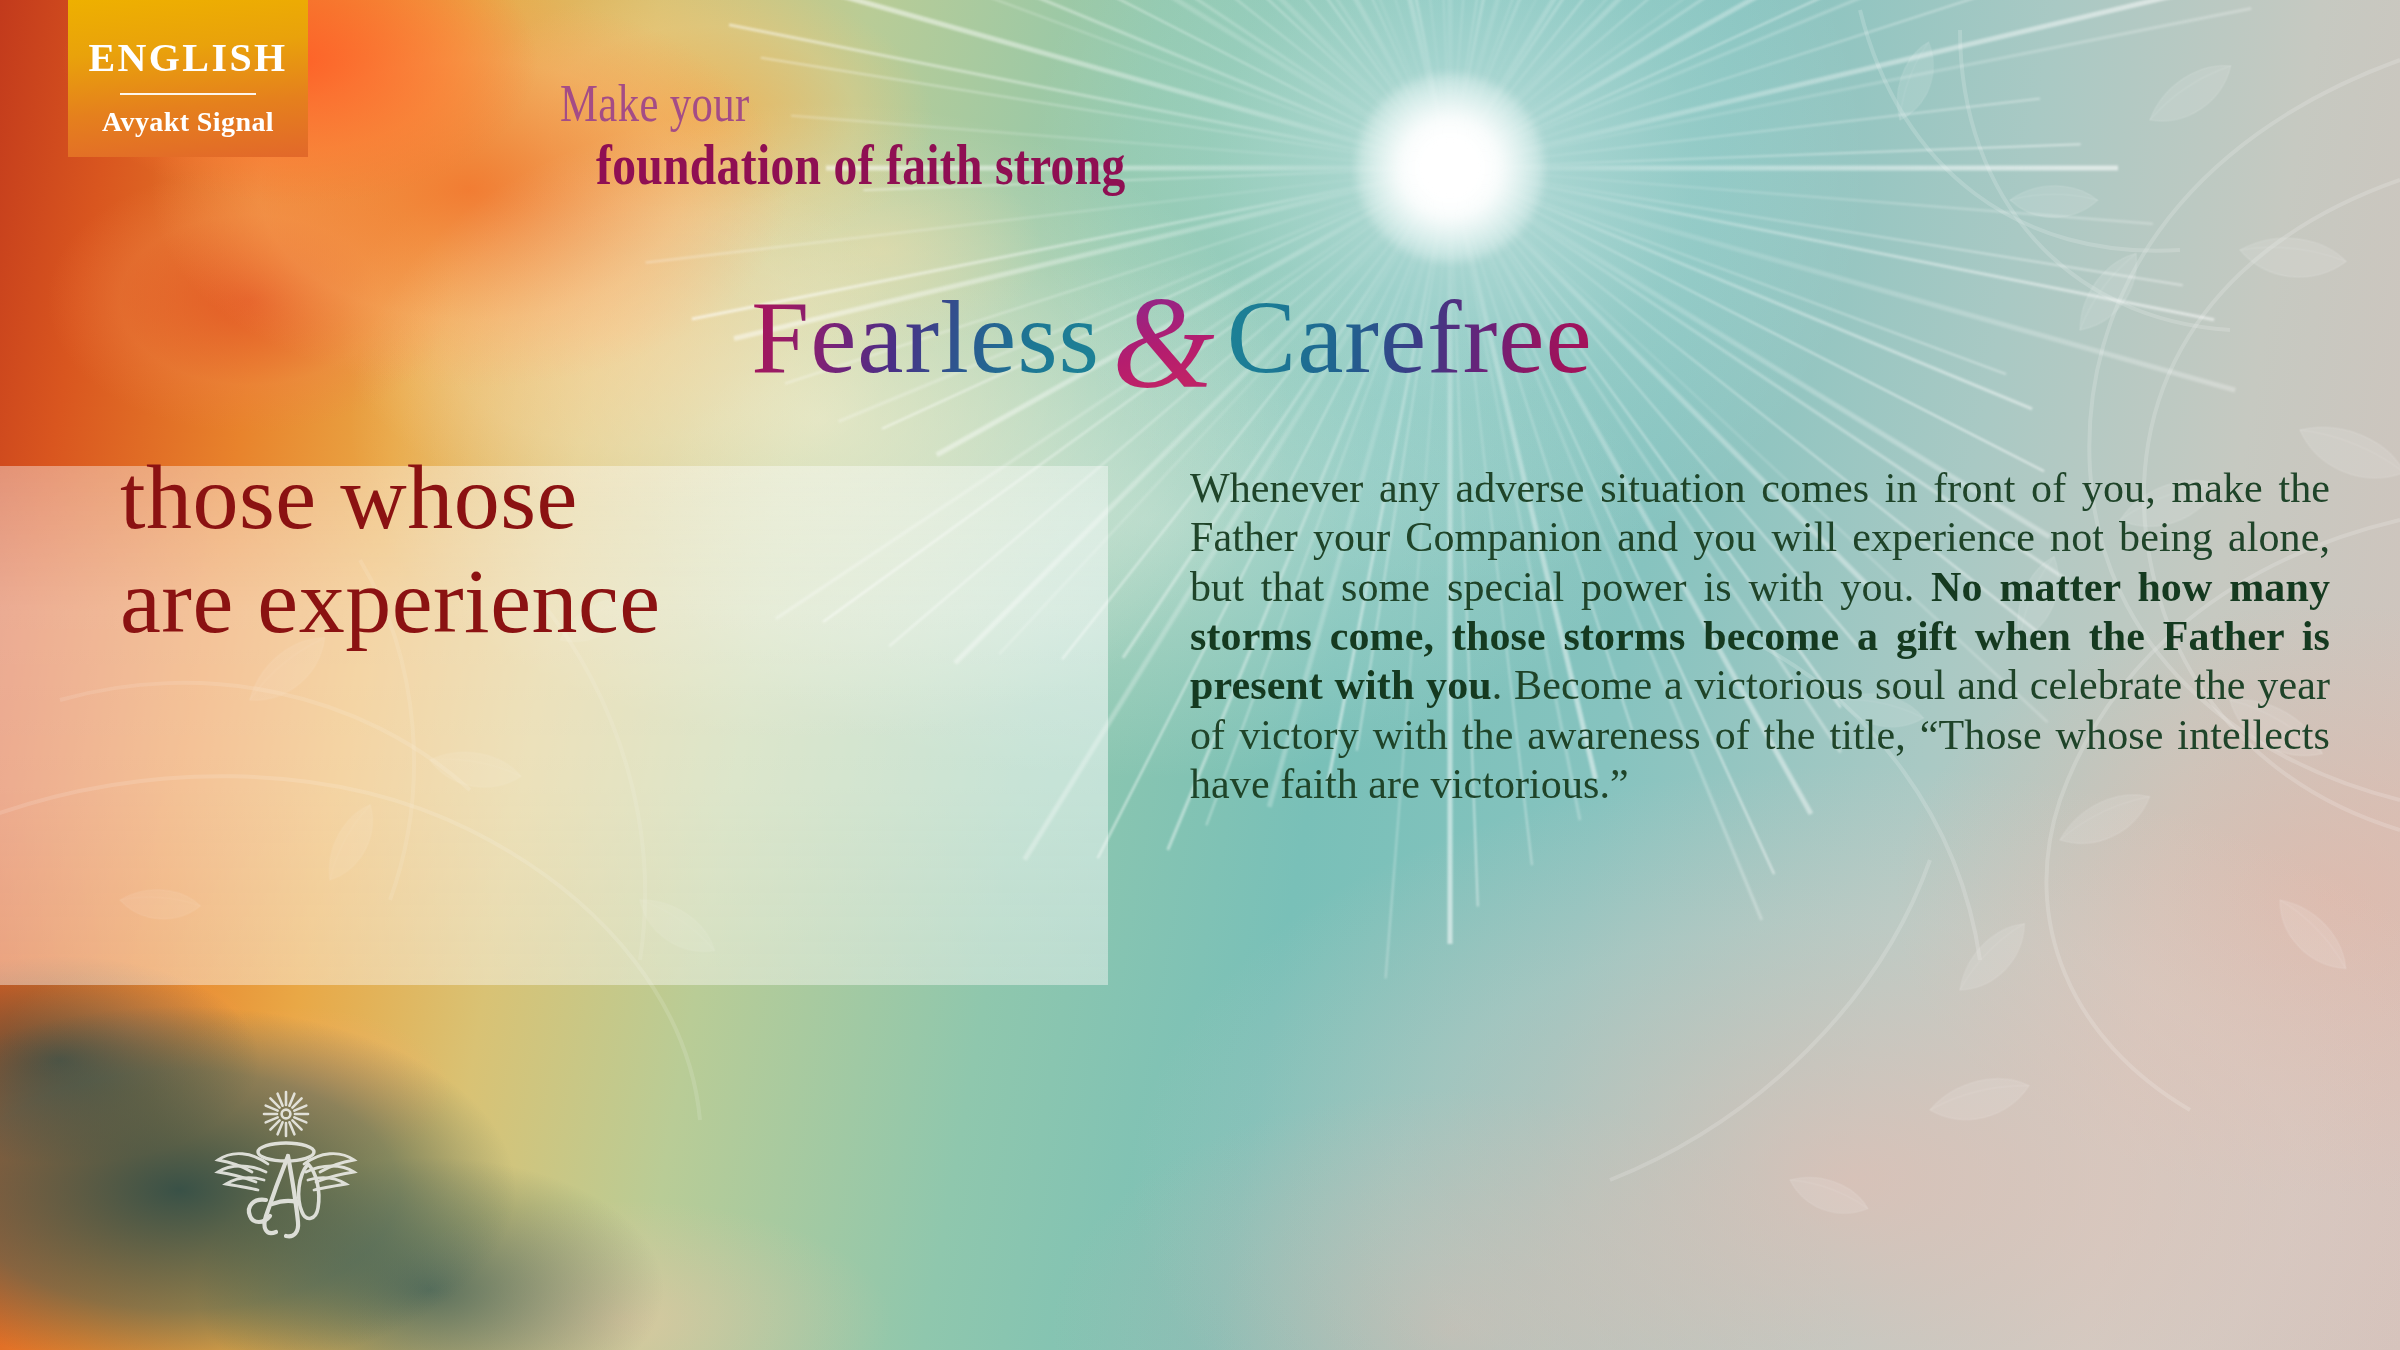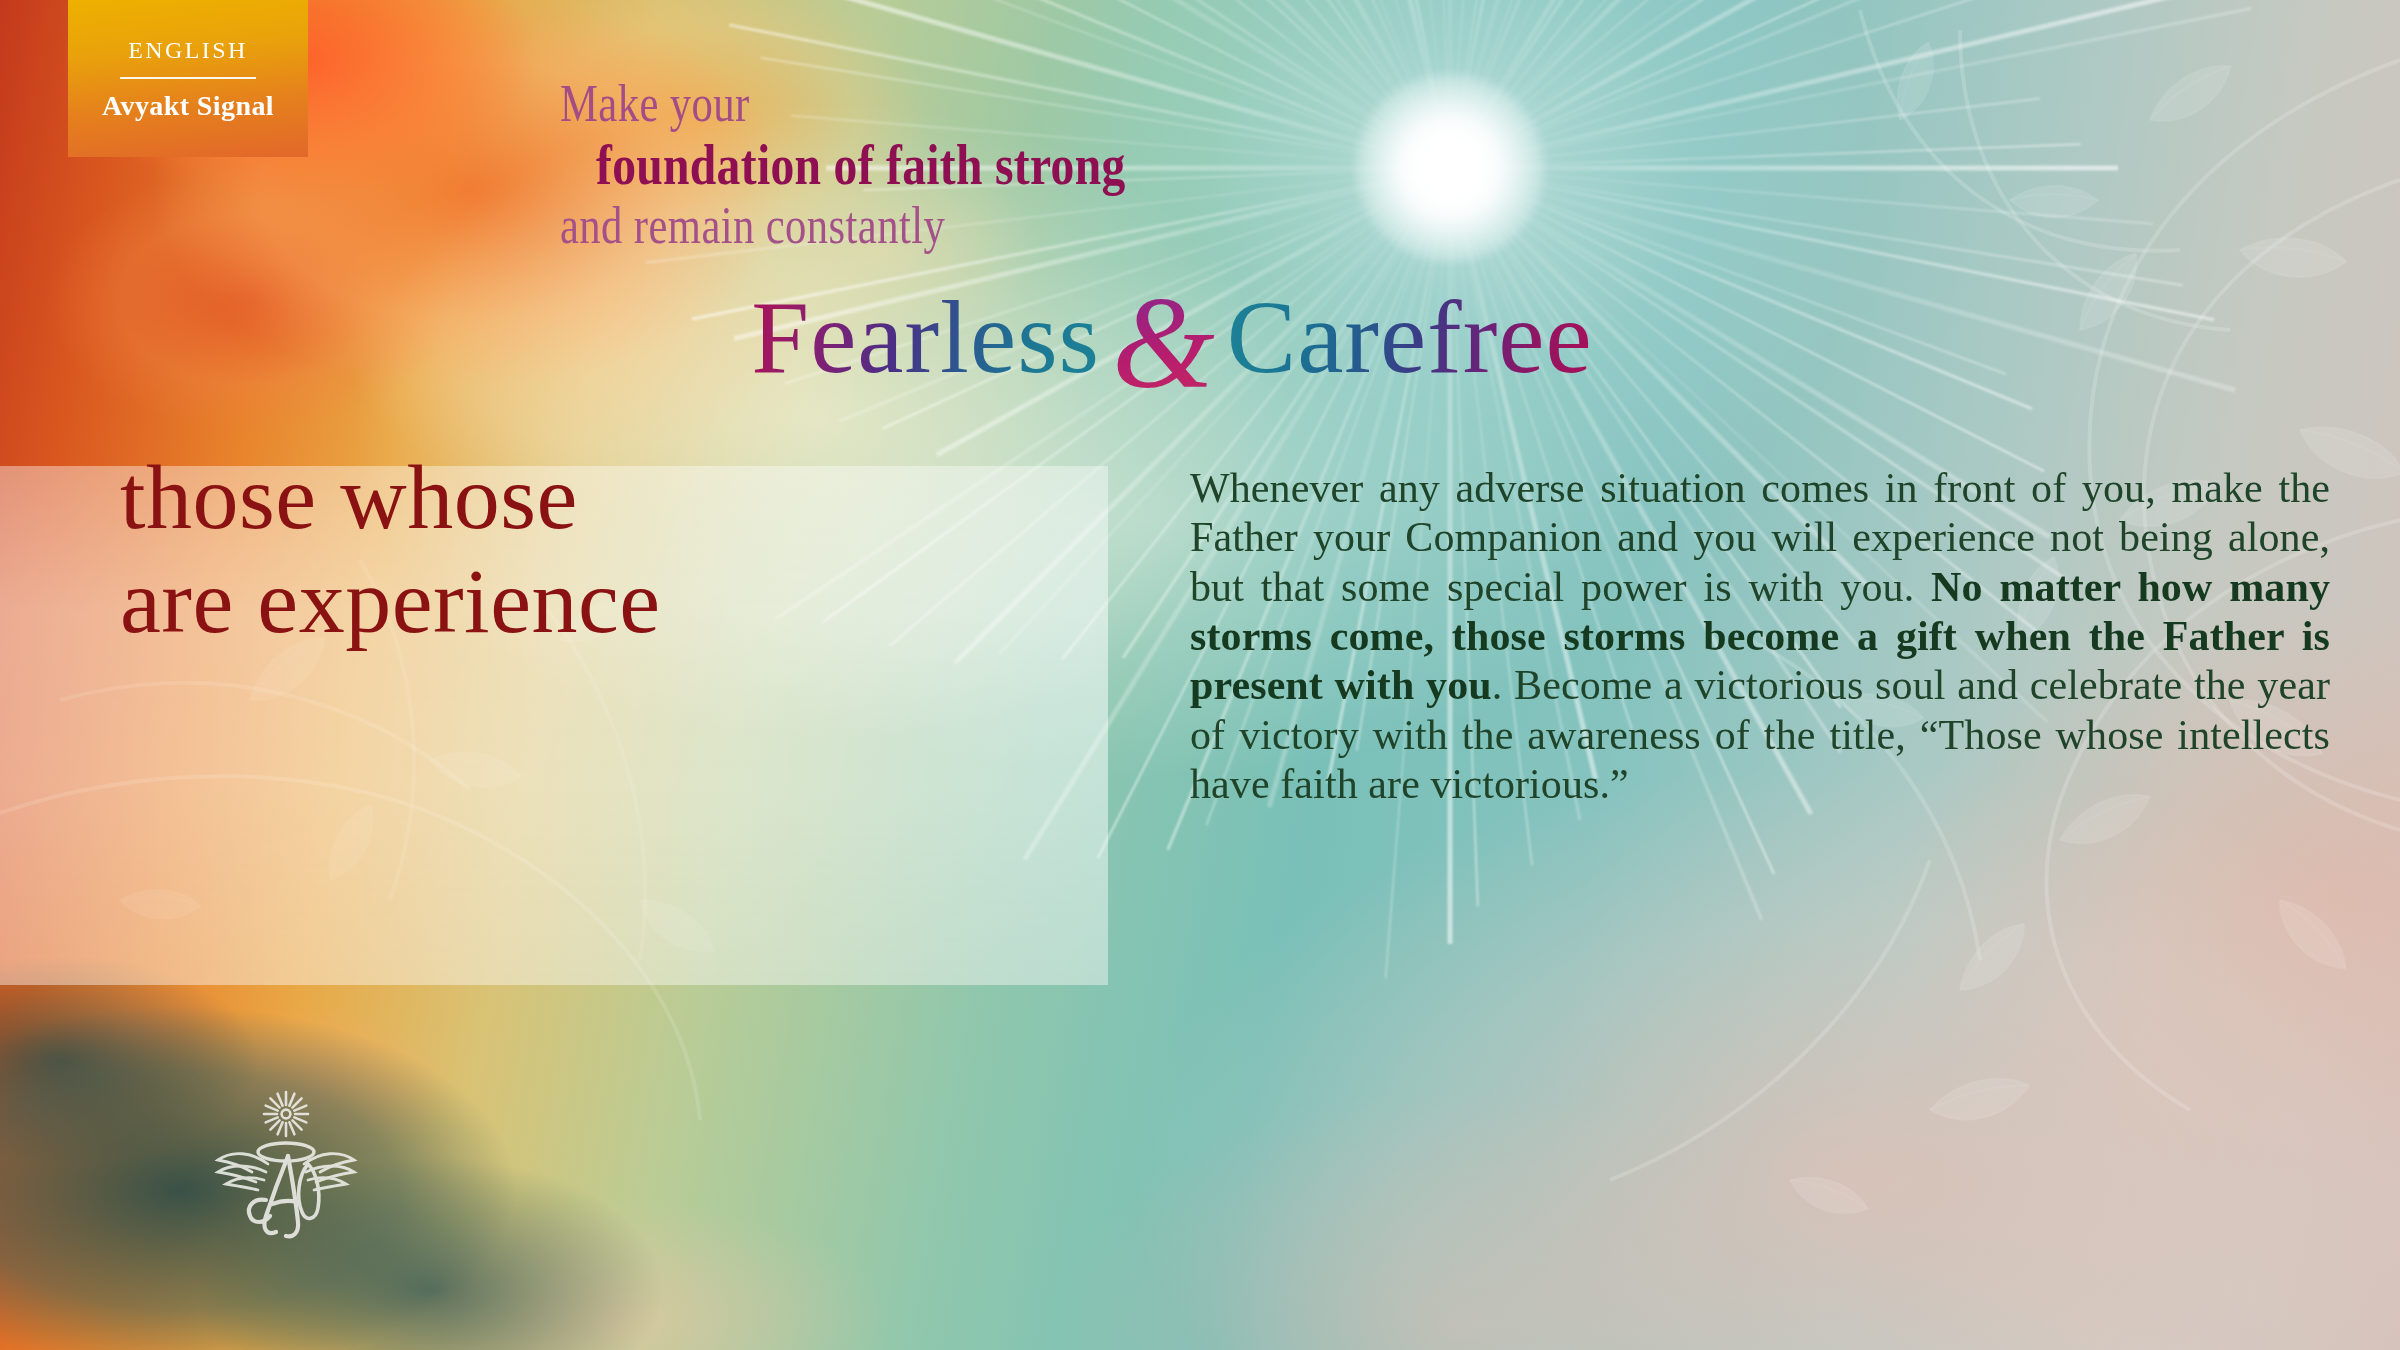--- a/index.html
+++ b/index.html
@@ -128,21 +128,21 @@
   .lang-badge {
     position:absolute;
     left:68px; top:0; width:240px; height:157px;
     background:linear-gradient(175deg, #eeb000 0%, #e9a20b 32%, #e5801d 66%, #e2682a 100%);
     padding:38px 0 0 0;
     text-align:center;
     z-index:20;
   }
   .lang-badge .lang-name {
     font-family:"Liberation Serif", serif;
-    font-size:24px; font-weight:400; letter-spacing:2.4px;
+    font-size:40px; font-weight:700; letter-spacing:2.4px;
     color:#ffffff; line-height:1;
   }
   .lang-badge .lang-rule {
     width:136px; height:2px; margin:15px auto 13px auto;
     background:rgba(255,255,255,.92);
   }
   .lang-badge .lang-sub {
     font-family:"Liberation Serif", serif;
     font-size:28px; font-weight:700; letter-spacing:.4px;
     color:#ffffff; line-height:1;
@@ -465,21 +465,20 @@
   <div class="lang-badge">
     <div class="lang-name">ENGLISH</div>
     <div class="lang-rule"></div>
     <div class="lang-sub">Avyakt Signal</div>
   </div>
 
 
   <div class="tagline">
     <div class="tl-row"><span class="tl-1">Make your</span></div>
     <div class="tl-row"><span class="tl-2">foundation of faith strong</span></div>
-    <div class="tl-row"><span class="tl-3">and remain constantly</span></div>
   </div>
 
   <div class="headline-pair">
     <span class="grad-word grad-fearless">Fearless</span><span class="grad-amp">&amp;</span><span class="grad-word grad-carefree">Carefree</span>
   </div>
 
   <div class="headline-panel"></div>
   <div class="headline">
     <span class="hl-line hl-1">those whose</span>
     <span class="hl-line hl-4">are experience</span>

